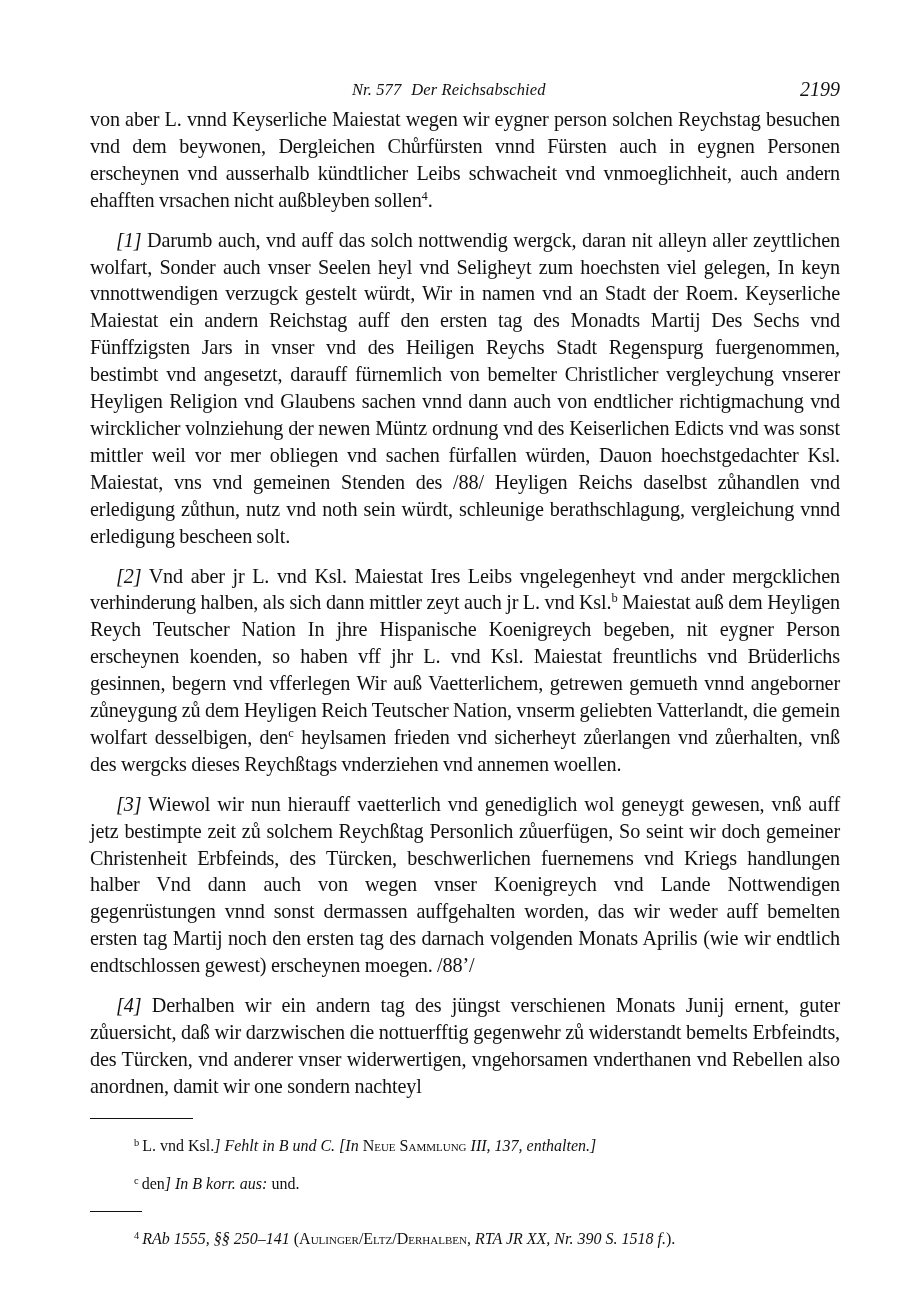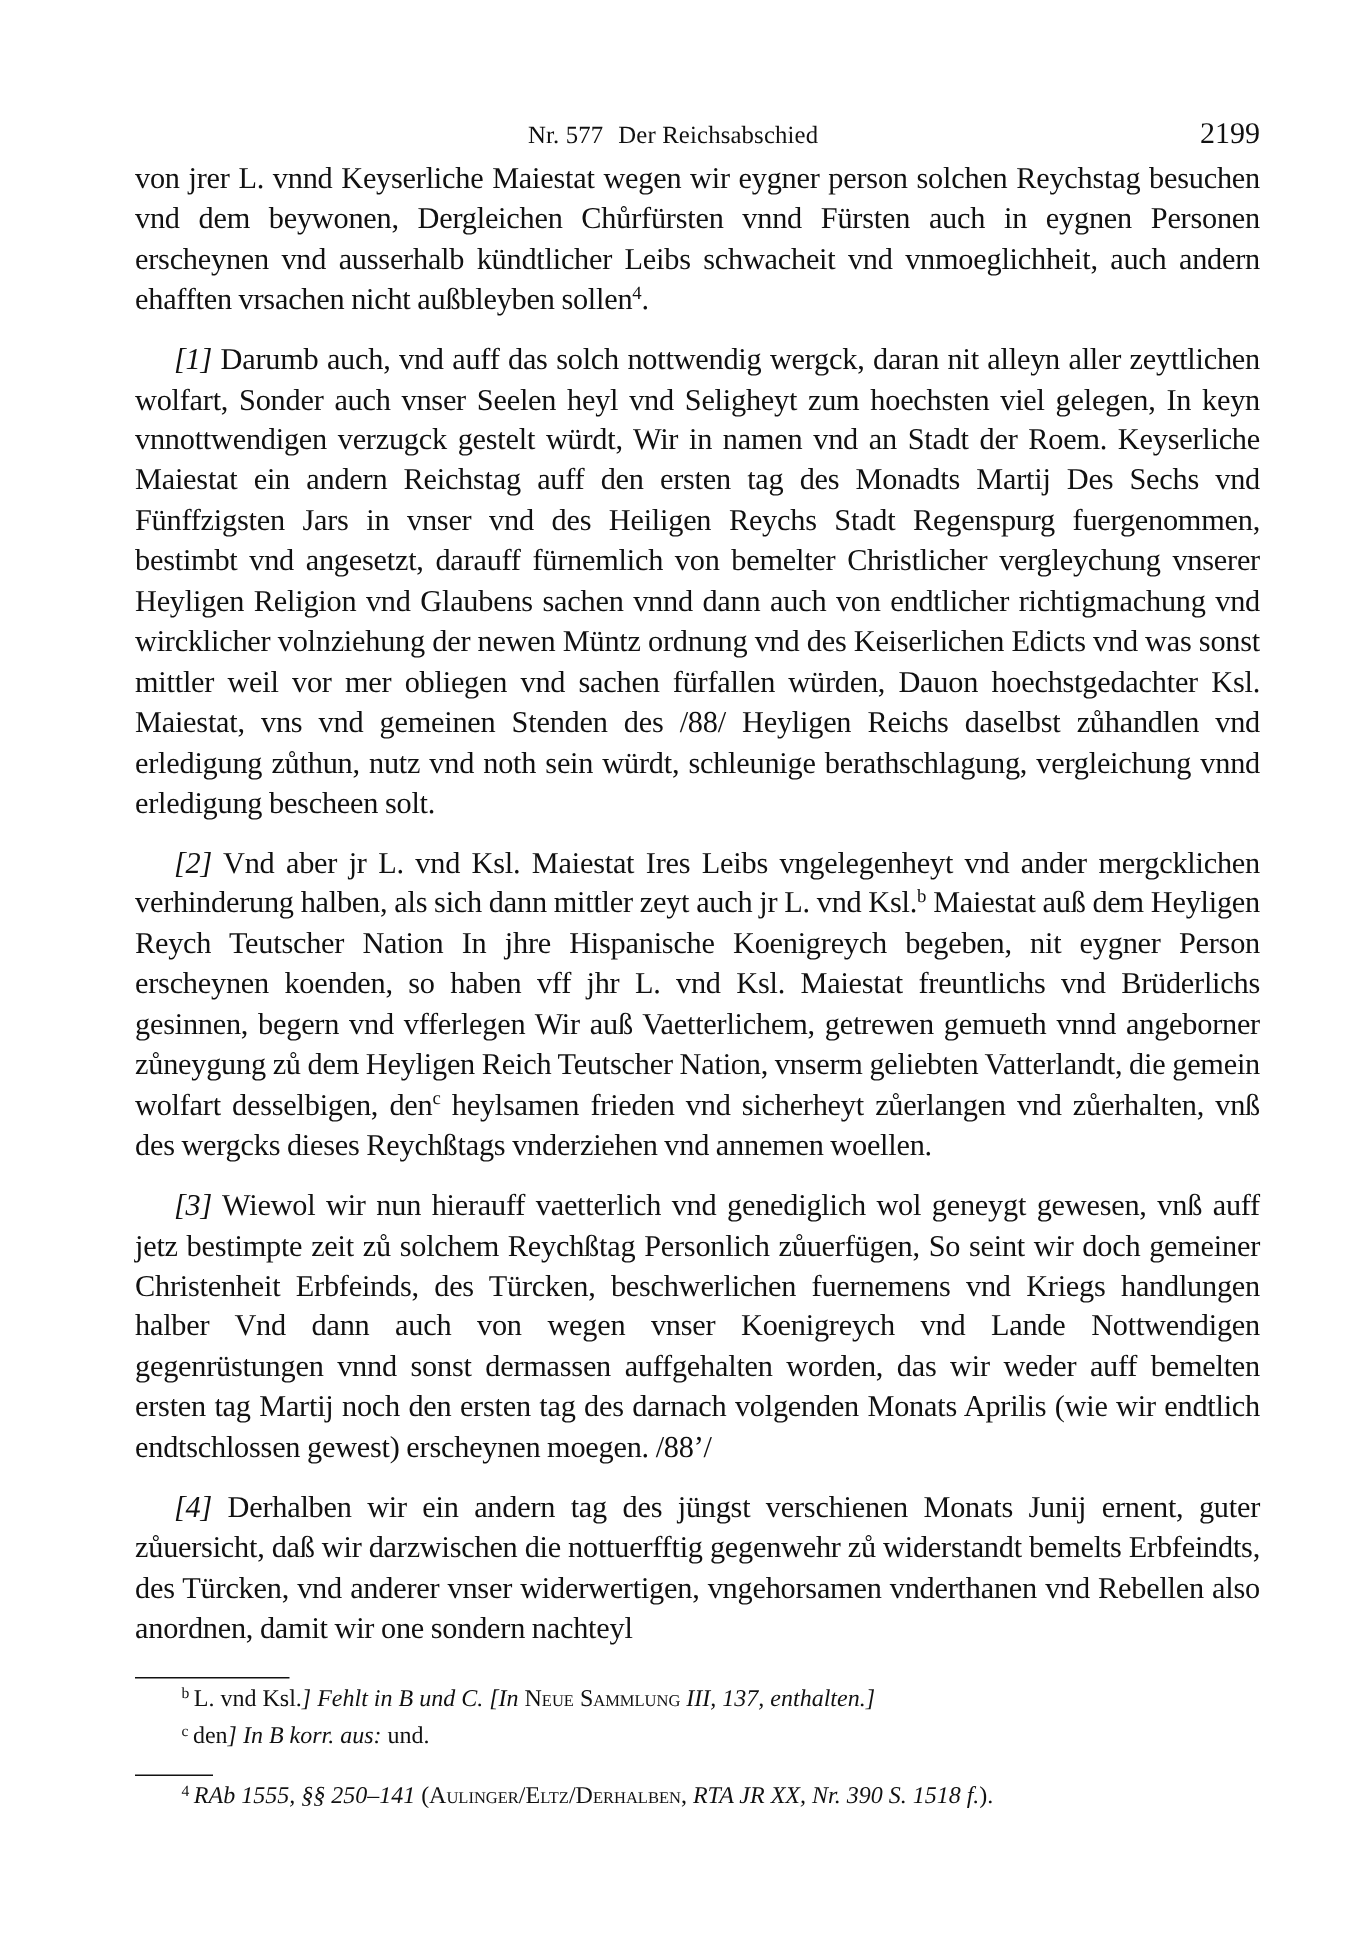--- a/index.html
+++ b/index.html
@@ -18,20 +18,21 @@
     .page {
       position: absolute;
       left: 90px;
       top: 78px;
       width: 750px;
     }
     .running-head {
       position: relative;
       height: 28px;
       font-size: 16.5px;
+      font-style: italic;
     }
     .running-head .title {
       position: absolute;
       left: 262px;
       top: 2px;
       letter-spacing: 0.1px;
     }
     .running-head .title .nr {
       margin-right: 10px;
     }
@@ -69,21 +70,21 @@
       margin: 0;
       height: 0;
     }
     .fn-rule.a { width: 103px; margin-top: 18px; }
     .fn-rule.b { width: 52px; margin-top: 14px; }
     .footnotes {
       font-size: 16px;
       line-height: 22px;
       padding-left: 28px;
     }
-    .footnotes p { margin: 3px; }
+    .footnotes p { margin: 16px; }
     .it { font-style: italic; }
     .sc { font-variant: small-caps; }
     .fnmark {
       font-size: 0.65em;
       vertical-align: 0.5em;
       line-height: 0;
       margin-right: 3px;
     }
   </style>
 </head>
@@ -92,21 +93,21 @@
 <div class="page">
 
   <div class="running-head">
     <span class="title">
       <span class="nr">Nr. 577</span><span>Der Reichsabschied</span>
     </span>
     <span class="pageno">2199</span>
   </div>
 
   <div class="body-text">
-    <p><span>von jrer L. vnnd Keyserliche Maiestat wegen wir eygner person solchen Reychstag besuchen vnd dem beywonen, Dergleichen Chůrfürsten vnnd Fürsten auch in eygnen Personen erscheynen vnd ausserhalb kündtlicher Leibs schwacheit vnd vnmoeglichheit, auch andern ehafften vrsachen nicht außbleyben sollen</span><sup>4</sup><span>.</span></p>
+    <p><span>von aber L. vnnd Keyserliche Maiestat wegen wir eygner person solchen Reychstag besuchen vnd dem beywonen, Dergleichen Chůrfürsten vnnd Fürsten auch in eygnen Personen erscheynen vnd ausserhalb kündtlicher Leibs schwacheit vnd vnmoeglichheit, auch andern ehafften vrsachen nicht außbleyben sollen</span><sup>4</sup><span>.</span></p>
 
     <p class="indent"><span class="sec">[1]</span> <span>Darumb auch, vnd auff das solch nottwendig wergck, daran nit alleyn aller zeyttlichen wolfart, Sonder auch vnser Seelen heyl vnd Seligheyt zum hoechsten viel gelegen, In keyn vnnottwendigen verzugck gestelt würdt, Wir in namen vnd an Stadt der Roem. Keyserliche Maiestat ein andern Reichstag auff den ersten tag des Monadts Martij Des Sechs vnd Fünffzigsten Jars in vnser vnd des Heiligen Reychs Stadt Regenspurg fuergenommen, bestimbt vnd angesetzt, darauff fürnemlich von bemelter Christlicher vergleychung vnserer Heyligen Religion vnd Glaubens sachen vnnd dann auch von endtlicher richtigmachung vnd wircklicher volnziehung der newen Müntz ordnung vnd des Keiserlichen Edicts vnd was sonst mittler weil vor mer obliegen vnd sachen fürfallen würden, Dauon hoechstgedachter Ksl. Maiestat, vns vnd gemeinen Stenden des /88/ Heyligen Reichs daselbst zůhandlen vnd erledigung zůthun, nutz vnd noth sein würdt, schleunige berathschlagung, vergleichung vnnd erledigung bescheen solt.</span></p>
 
     <p class="indent"><span class="sec">[2]</span> <span>Vnd aber jr L. vnd Ksl. Maiestat Ires Leibs vngelegenheyt vnd ander mergcklichen verhinderung halben, als sich dann mittler zeyt auch jr L. vnd Ksl.</span><sup>b</sup><span> Maiestat auß dem Heyligen Reych Teutscher Nation In jhre Hispanische Koenigreych begeben, nit eygner Person erscheynen koenden, so haben vff jhr L. vnd Ksl. Maiestat freuntlichs vnd Brüderlichs gesinnen, begern vnd vfferlegen Wir auß Vaetterlichem, getrewen gemueth vnnd angeborner zůneygung zů dem Heyligen Reich Teutscher Nation, vnserm geliebten Vatterlandt, die gemein wolfart desselbigen, den</span><sup>c</sup><span> heylsamen frieden vnd sicherheyt zůerlangen vnd zůerhalten, vnß des wergcks dieses Reychßtags vnderziehen vnd annemen woellen.</span></p>
 
     <p class="indent"><span class="sec">[3]</span> <span>Wiewol wir nun hierauff vaetterlich vnd genediglich wol geneygt gewesen, vnß auff jetz bestimpte zeit zů solchem Reychßtag Personlich zůuerfügen, So seint wir doch gemeiner Christenheit Erbfeinds, des Türcken, beschwerlichen fuernemens vnd Kriegs handlungen halber Vnd dann auch von wegen vnser Koenigreych vnd Lande Nottwendigen gegenrüstungen vnnd sonst dermassen auffgehalten worden, das wir weder auff bemelten ersten tag Martij noch den ersten tag des darnach volgenden Monats Aprilis (wie wir endtlich endtschlossen gewest) erscheynen moegen. /88’/</span></p>
 
     <p class="indent"><span class="sec">[4]</span> <span>Derhalben wir ein andern tag des jüngst verschienen Monats Junij ernent, guter zůuersicht, daß wir darzwischen die nottuerfftig gegenwehr zů widerstandt bemelts Erbfeindts, des Türcken, vnd anderer vnser widerwertigen, vngehorsamen vnderthanen vnd Rebellen also anordnen, damit wir one sondern nachteyl</span></p>
   </div>
 

